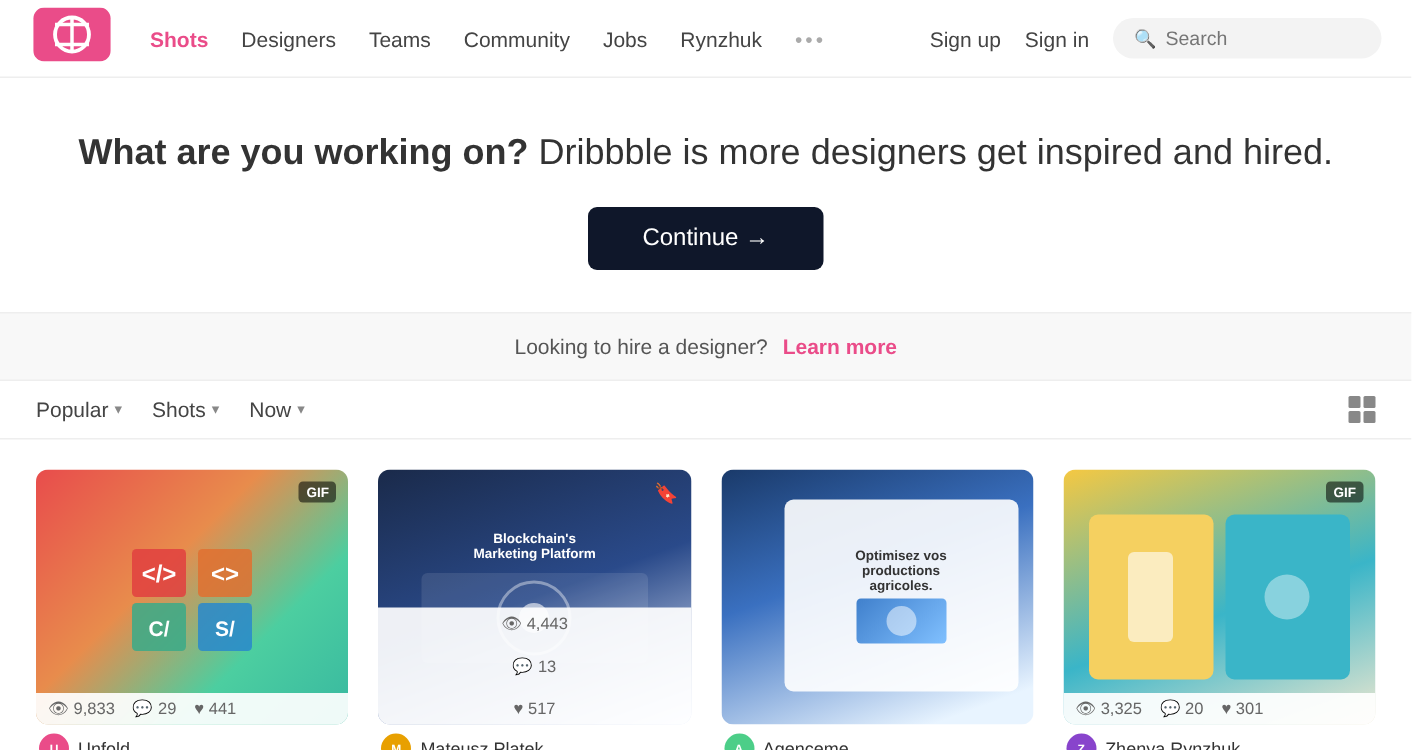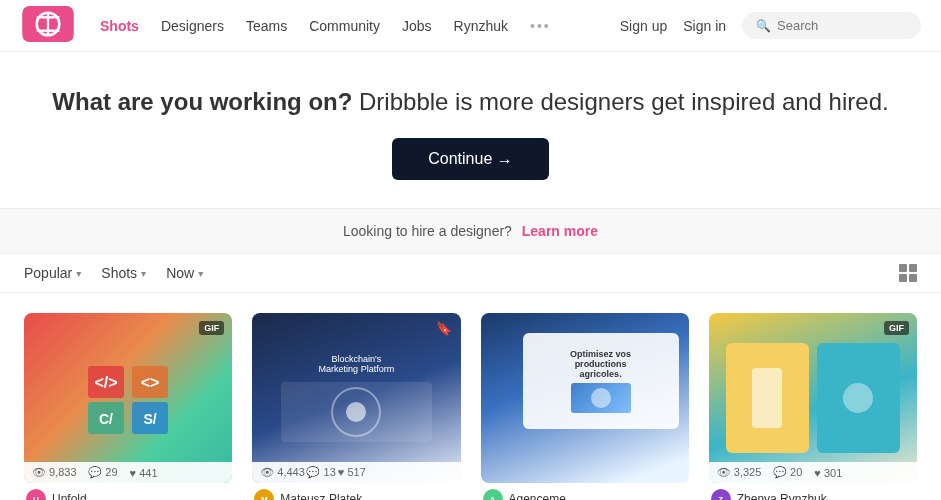--- a/index.html
+++ b/index.html
@@ -97,44 +97,44 @@
     </div>
     <div style="display:flex;align-items:center;gap:6px;padding:6px 2px;">
       <div style="width:20px;height:20px;border-radius:50%;background:#ea4c89;display:flex;align-items:center;justify-content:center;font-size:8px;color:white;font-weight:bold;flex-shrink:0;">U</div>
       <span style="font-size:12px;color:#333;font-weight:500;">Unfold</span>
     </div>
   </div>
 
   <div style="cursor:pointer;">
     <div style="position:relative;border-radius:8px;overflow:hidden;height:170px;">
       <div style="width:100%;height:100%;background:linear-gradient(160deg,#1a2a4a,#2a4a8a 50%,#e8f0ff);display:flex;align-items:center;justify-content:center;flex-direction:column;gap:4px;padding:10px;">
-        <div style="color:white;font-size:9px;font-weight:400;text-align:center;margin-bottom:4px;">Blockchain's<br>Marketing Platform</div>
+        <div style="color:white;font-size:9px;font-weight:700;text-align:center;margin-bottom:4px;">Blockchain's<br>Marketing Platform</div>
         <div style="background:rgba(255,255,255,0.1);border-radius:4px;width:80%;height:60px;display:flex;align-items:center;justify-content:center;">
           <div style="width:50px;height:50px;border:2px solid rgba(255,255,255,0.4);border-radius:50%;display:flex;align-items:center;justify-content:center;">
             <div style="width:20px;height:20px;background:rgba(255,255,255,0.6);border-radius:50%;"></div>
           </div>
         </div>
       </div>
       <div style="position:absolute;top:8px;right:8px;color:#888;font-size:13px;cursor:pointer;">🔖</div>
-      <div style="position:absolute;bottom:0;left:0;right:0;background:rgba(255,255,255,0.92);display:flex;gap:2px;padding:4px 8px;font-size:11px;color:#666;">
+      <div style="position:absolute;bottom:0;left:0;right:0;background:rgba(255,255,255,0.92);display:flex;align-items:center;gap:16px;padding:4px 8px;font-size:11px;color:#666;flex-direction:column;">
         <span>👁 4,443</span>
           <span>💬 13</span>
           <span>♥ 517</span>
       </div>
     </div>
     <div style="display:flex;align-items:center;gap:6px;padding:6px 2px;">
       <div style="width:20px;height:20px;border-radius:50%;background:#e8a000;display:flex;align-items:center;justify-content:center;font-size:8px;color:white;font-weight:bold;flex-shrink:0;">M</div>
       <span style="font-size:12px;color:#333;font-weight:500;">Mateusz Platek</span>
     </div>
   </div>
 
   <div style="cursor:pointer;">
     <div style="position:relative;border-radius:8px;overflow:hidden;height:170px;">
       <div style="width:100%;height:100%;background:linear-gradient(160deg,#1a3a6a,#3a70c0 40%,#e8f4ff 90%);display:flex;align-items:flex-start;justify-content:center;padding:10px;">
-        <div style="background:rgba(255,255,255,0.9);border-radius:6px;width:90%;height:96px;display:flex;align-items:center;justify-content:center;margin-top:10px;overflow:hidden;margin-left:32px;">
+        <div style="background:rgba(255,255,255,0.9);border-radius:6px;width:90%;height:128px;display:flex;align-items:center;justify-content:center;margin-top:10px;overflow:hidden;margin-left:32px;">
           <div style="font-size:8px;color:#333;text-align:center;padding:4px;">
             <div style="font-weight:700;margin-bottom:4px;font-size:9px;">Optimisez vos<br>productions<br>agricoles.</div>
             <div style="width:60px;height:30px;background:linear-gradient(135deg,#4080cc,#80c0ff);border-radius:3px;margin:0 auto;display:flex;align-items:center;justify-content:center;">
               <div style="width:20px;height:20px;background:rgba(255,255,255,0.5);border-radius:50%;"></div>
             </div>
           </div>
         </div>
       </div>
     </div>
     <div style="display:flex;align-items:center;gap:6px;padding:6px 2px;">

